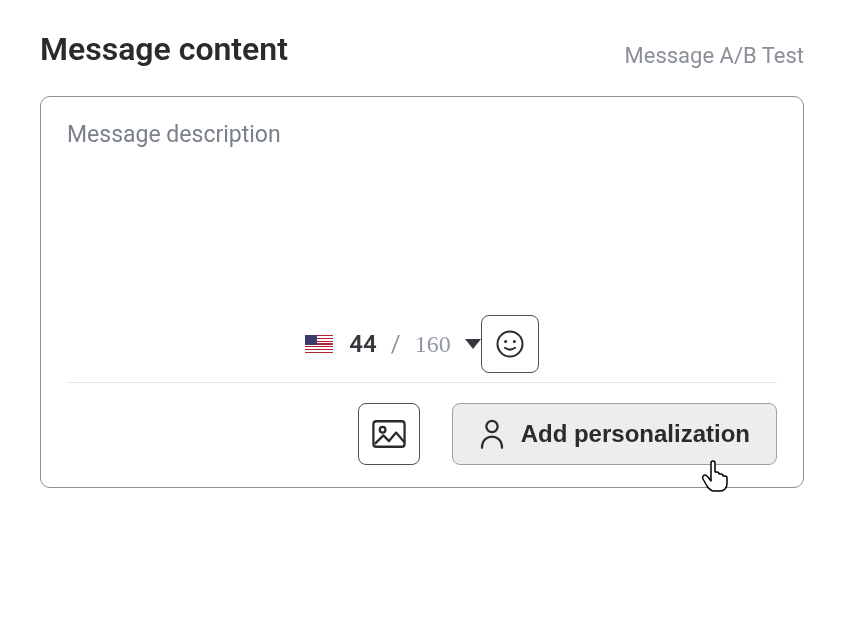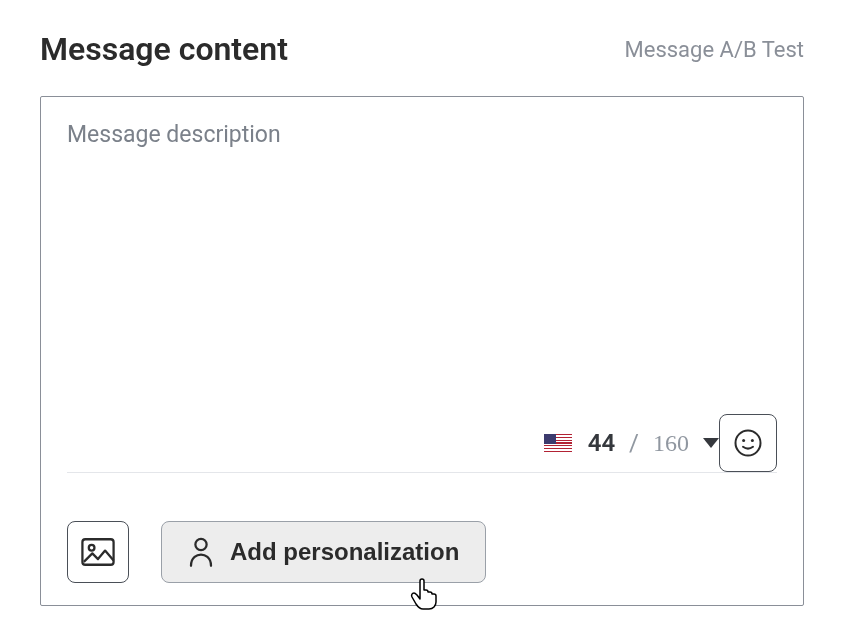--- a/index.html
+++ b/index.html
@@ -11,60 +11,59 @@
       font-family: -apple-system, BlinkMacSystemFont, "Segoe UI", Roboto, Helvetica, Arial, sans-serif;
       background: #ffffff;
       width: 844px;
       height: 626px;
       padding: 30px 40px;
       color: #2b2b2b;
     }
     .header-row {
       display: flex;
       justify-content: space-between;
-      align-items: center;
+      align-items: flex-end;
       margin-bottom: 28px;
     }
     .section-title {
       font-size: 32px;
       font-weight: 600;
       color: #2b2b2b;
     }
     .ab-test-link {
       font-size: 22px;
       color: #8a8f98;
       cursor: pointer;
     }
     .editor-box {
       border: 1px solid #8a8f98;
-      border-radius: 2px;
+      border-radius: 10px;
       padding: 24px 26px 22px 26px;
       display: flex;
       flex-direction: column;
-      height: 510px;
-      gap: 28px;
+      height: 392px;
     }
     .message-textarea {
       width: 100%;
       flex: 1;
       border: none;
       outline: none;
       resize: none;
       font-size: 23px;
       font-family: inherit;
       color: #4a4f57;
     }
     .message-textarea::placeholder {
       color: #7b818a;
     }
     .counter-row {
       display: flex;
       align-items: center;
-      justify-content: flex-end;
-      padding-bottom: 0;
+      justify-content: center;
+      padding-bottom: 9px;
       border-bottom: 1px solid #e4e6ea;
       margin-top: 10px;
     }
     .counter-left {
       display: flex;
       align-items: center;
       gap: 10px;
     }
     .flag {
       width: 28px;
@@ -130,20 +129,21 @@
       display: flex;
       align-items: center;
       justify-content: center;
       cursor: pointer;
     }
     .action-row {
       display: flex;
       align-items: center;
       gap: 32px;
       padding-top: 20px;
+      justify-content: flex-end;
     }
     .image-btn {
       width: 62px;
       height: 62px;
       border: 1.5px solid #4a4f57;
       border-radius: 8px;
       background: #ffffff;
       display: flex;
       align-items: center;
       justify-content: center;

